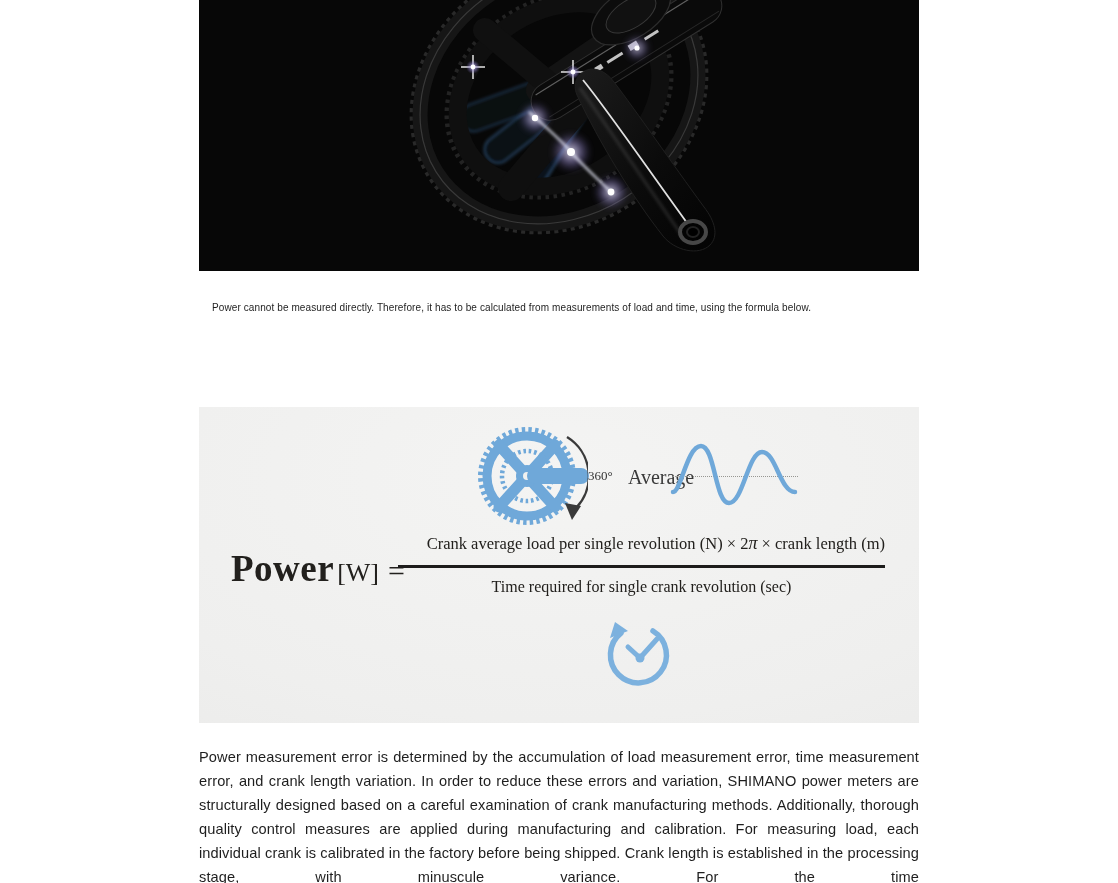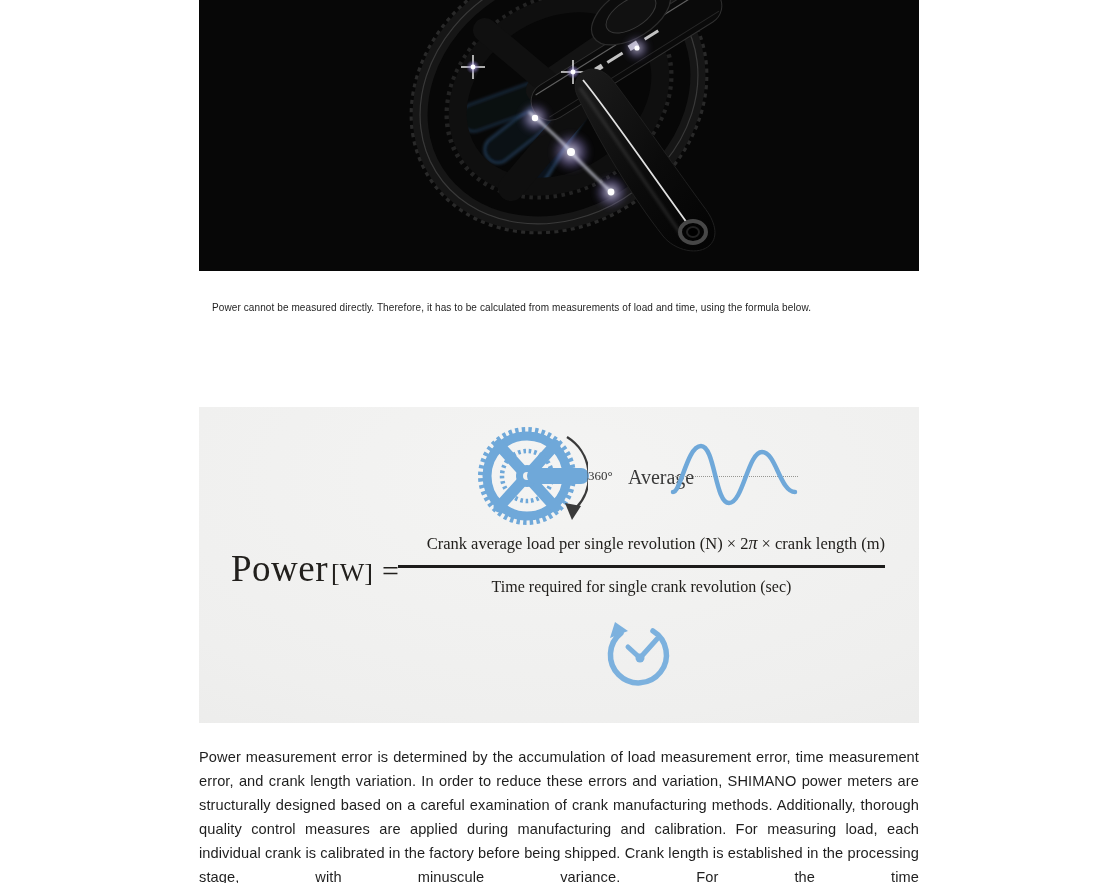--- a/index.html
+++ b/index.html
@@ -28,21 +28,21 @@
     background:radial-gradient(120% 140% at 50% 22%, #f4f4f3 0%, var(--figure-bg) 55%, #e8e8e7 100%);
   }
   .serif{font-family:"Liberation Serif", serif;color:var(--serif-ink);}
   .chainring-svg{position:absolute;left:274px;top:16px;}
   .arrow-svg{position:absolute;left:363px;top:27px;}
   .rot-label{position:absolute;left:389px;top:61px;font-size:13px;color:#333;}
   .avg-label{position:absolute;left:429px;top:59px;font-size:20px;color:#3a3a3a;}
   .dotted-line{position:absolute;left:474px;top:69px;width:125px;height:0;border-top:1.6px dotted #979792;}
   .wave-svg{position:absolute;left:467px;top:33px;}
   .lhs{position:absolute;left:32px;top:140px;white-space:nowrap;}
-  .lhs .pw{font-size:37px;letter-spacing:.5px;}
+  .lhs .pw{font-size:37px;letter-spacing:.5px;font-weight:bold;}
   .lhs .pu{font-size:26px;margin-left:3px;}
   .lhs .eq{font-size:30px;margin-left:9px;}
   .num{position:absolute;left:199px;top:126px;width:487px;text-align:right;font-size:16.5px;white-space:nowrap;}
   .num .pi{font-style:italic;font-size:18px;}
   .bar{position:absolute;left:199px;top:158px;width:487px;height:3px;background:#1d1c1b;}
   .den{position:absolute;left:199px;top:171px;width:487px;text-align:center;font-size:16px;white-space:nowrap;}
   .clock-svg{position:absolute;left:403px;top:211px;}
   .error-par{
     margin:22px 0 0;font-size:14.6px;line-height:24px;color:var(--text-dark);
     text-align:justify;text-align-last:justify;letter-spacing:.1px;

